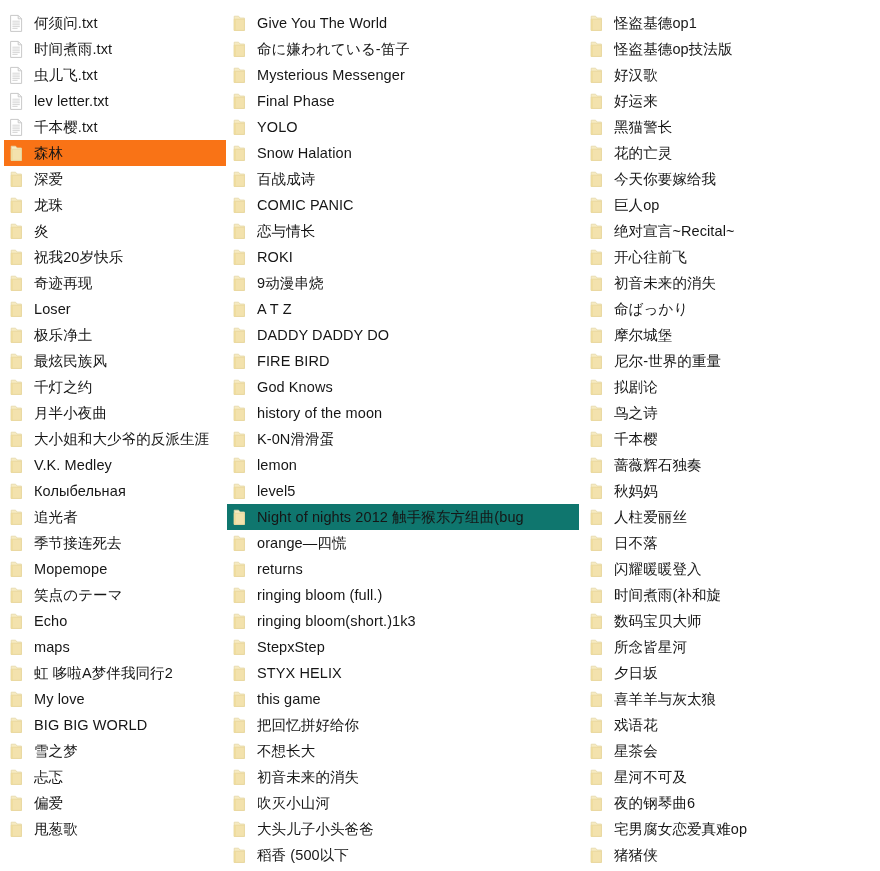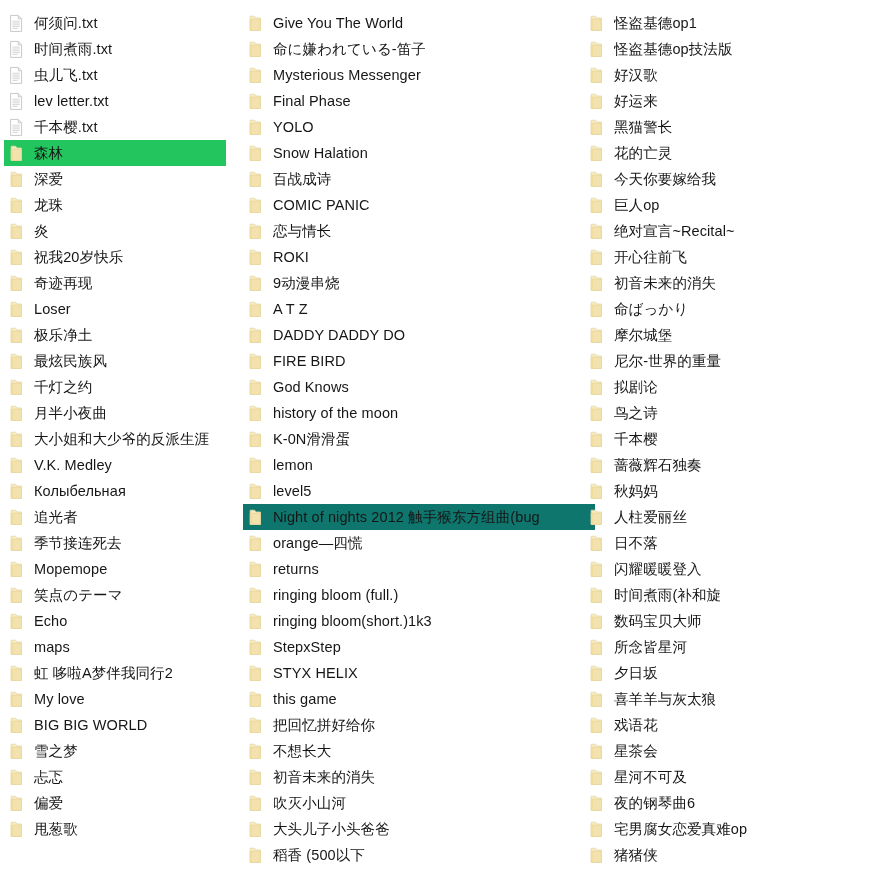--- a/index.html
+++ b/index.html
@@ -22,37 +22,37 @@
     width: 708px;
     height: 871px;
     background: #ffffff;
   }
 
   .column {
     position: absolute;
     top: 10px;
   }
   .column.col-0 { left: 4px;   width: 222px; }
-  .column.col-1 { left: 243px; width: 352px; }
+  .column.col-1 { left: 227px; width: 352px; }
   .column.col-2 { left: 584px; width: 294px; }
 
   .file-row {
     height: 26px;
     display: flex;
     align-items: center;
     padding-left: 4px;
     box-sizing: border-box;
     white-space: nowrap;
     background: transparent;
   }
   .file-row.selected {
     background: #0f766e;
   }
   .file-row.hovered {
-    background: #22c55e;
+    background: #f97316;
   }
 
   .icon {
     width: 17px;
     height: 19px;
     flex: 0 0 17px;
     margin-right: 9px;
     position: relative;
     display: block;
   }

